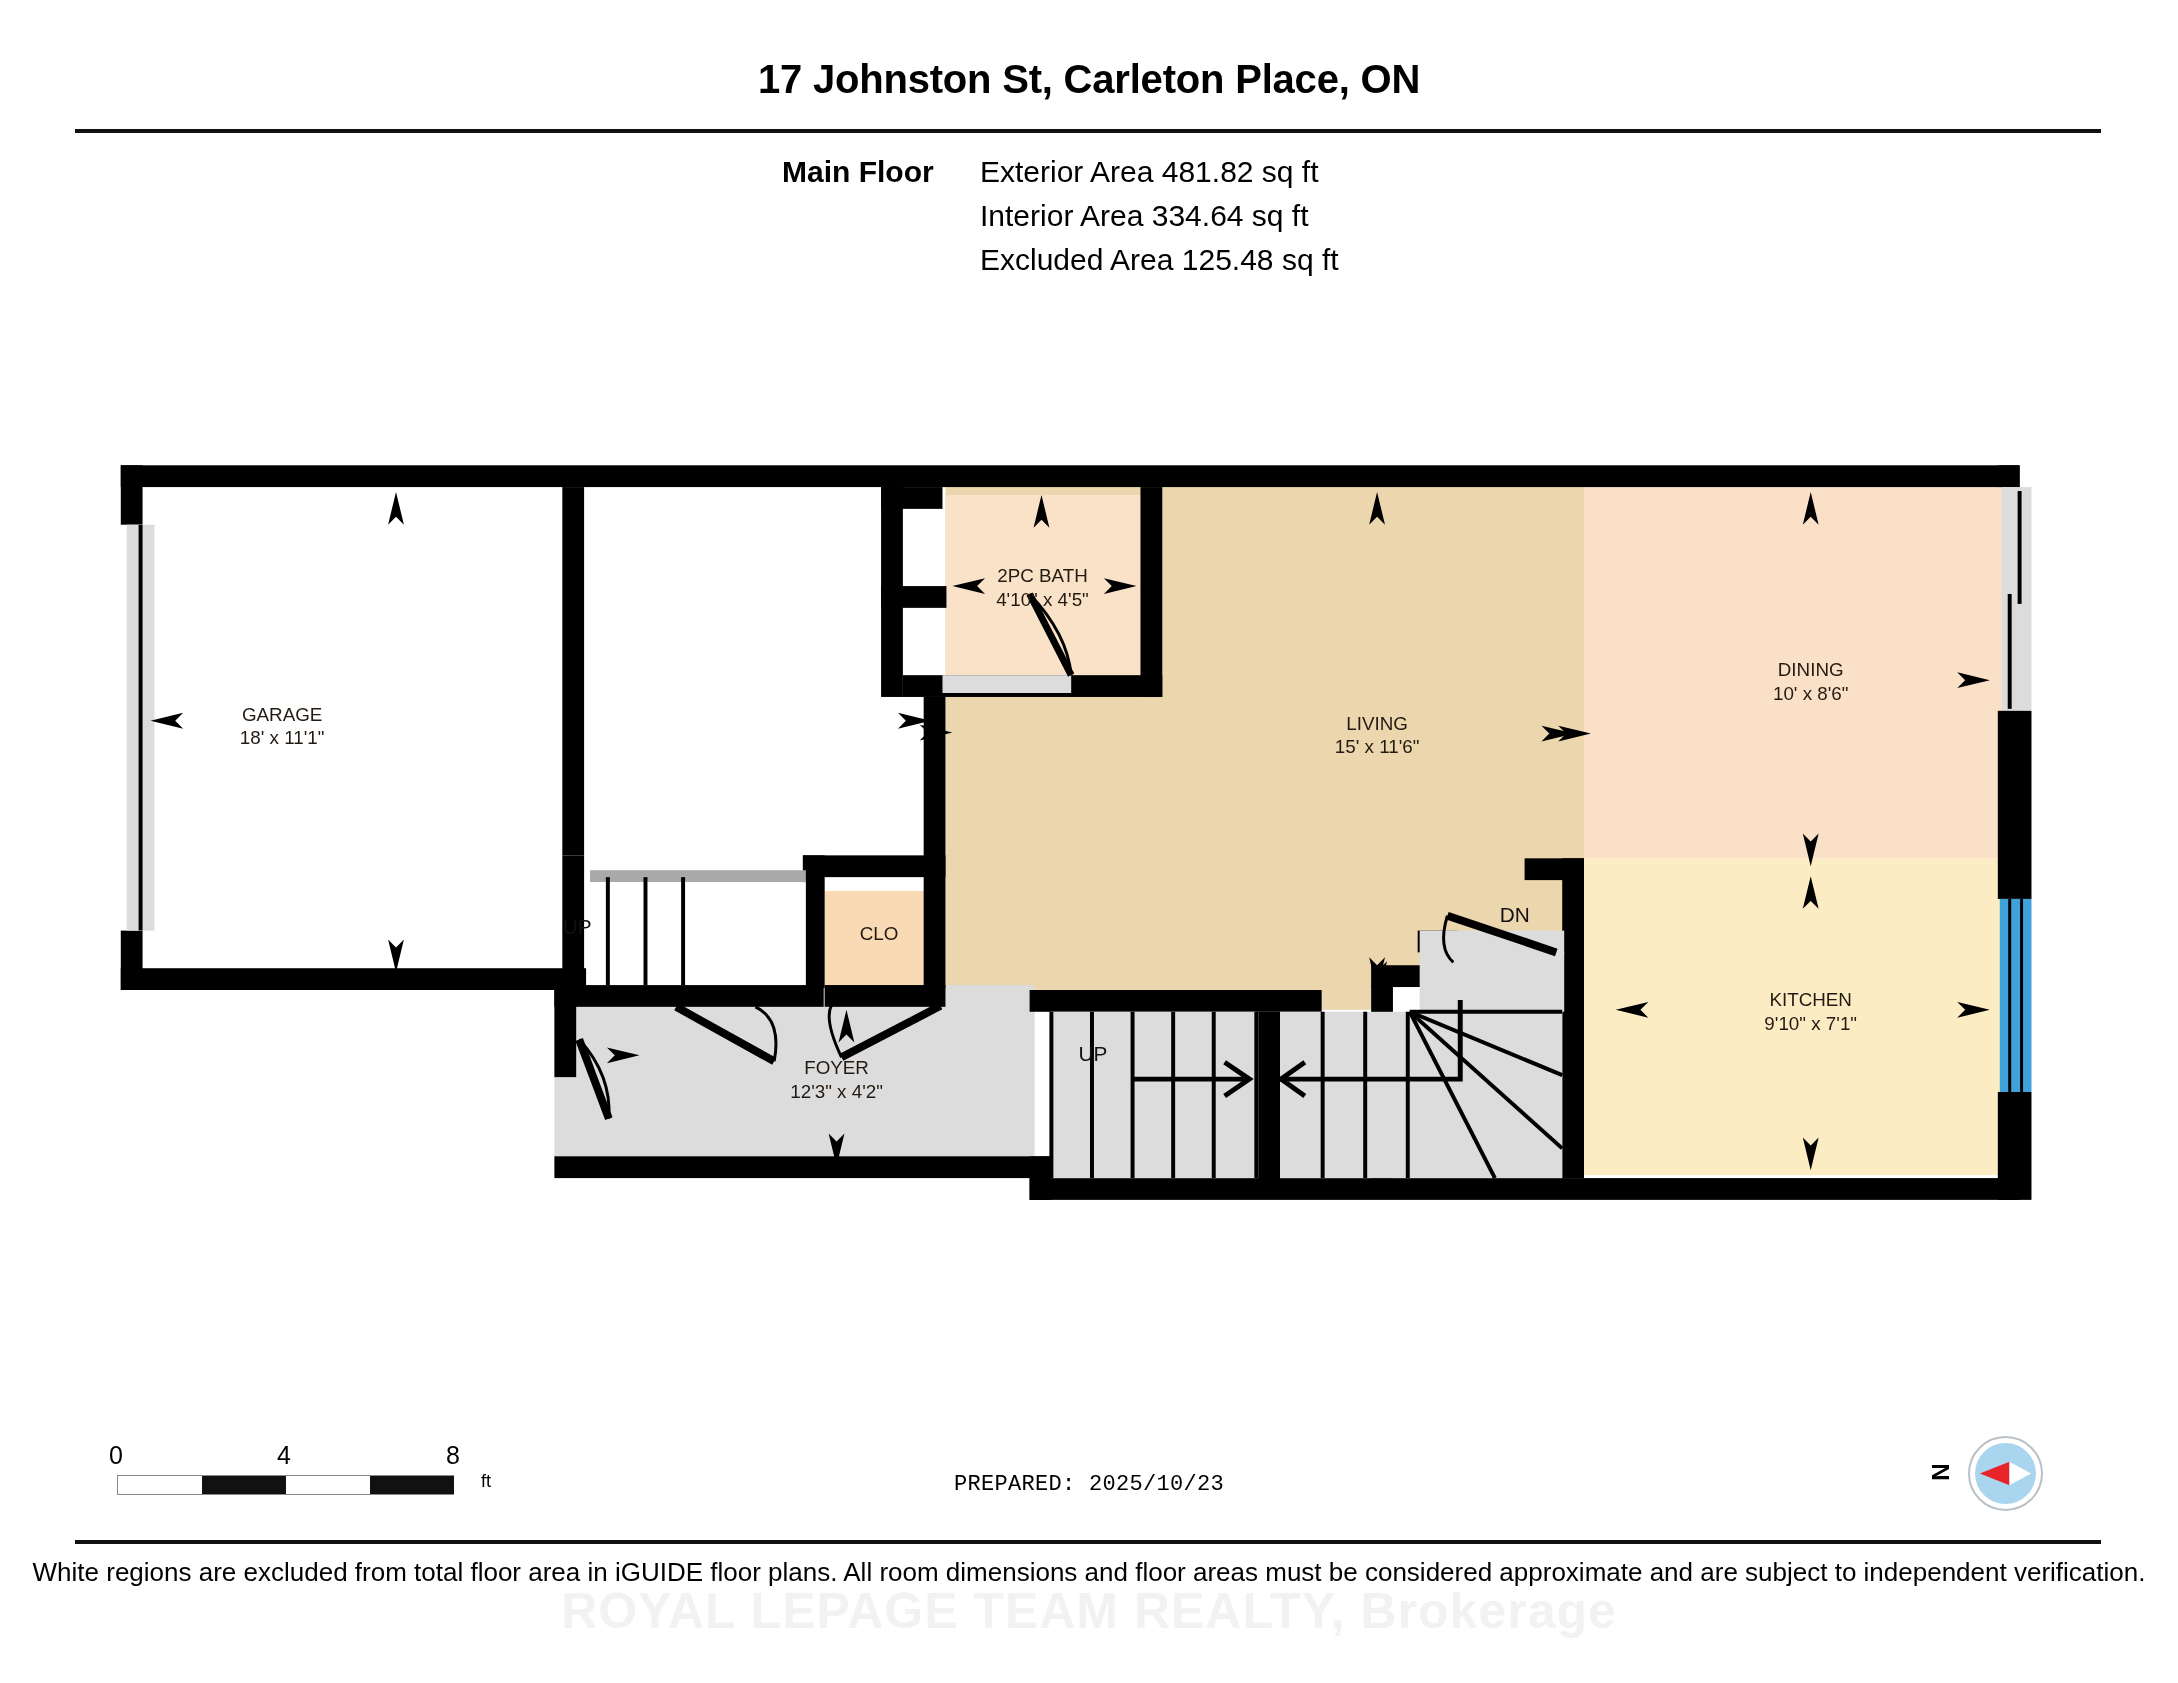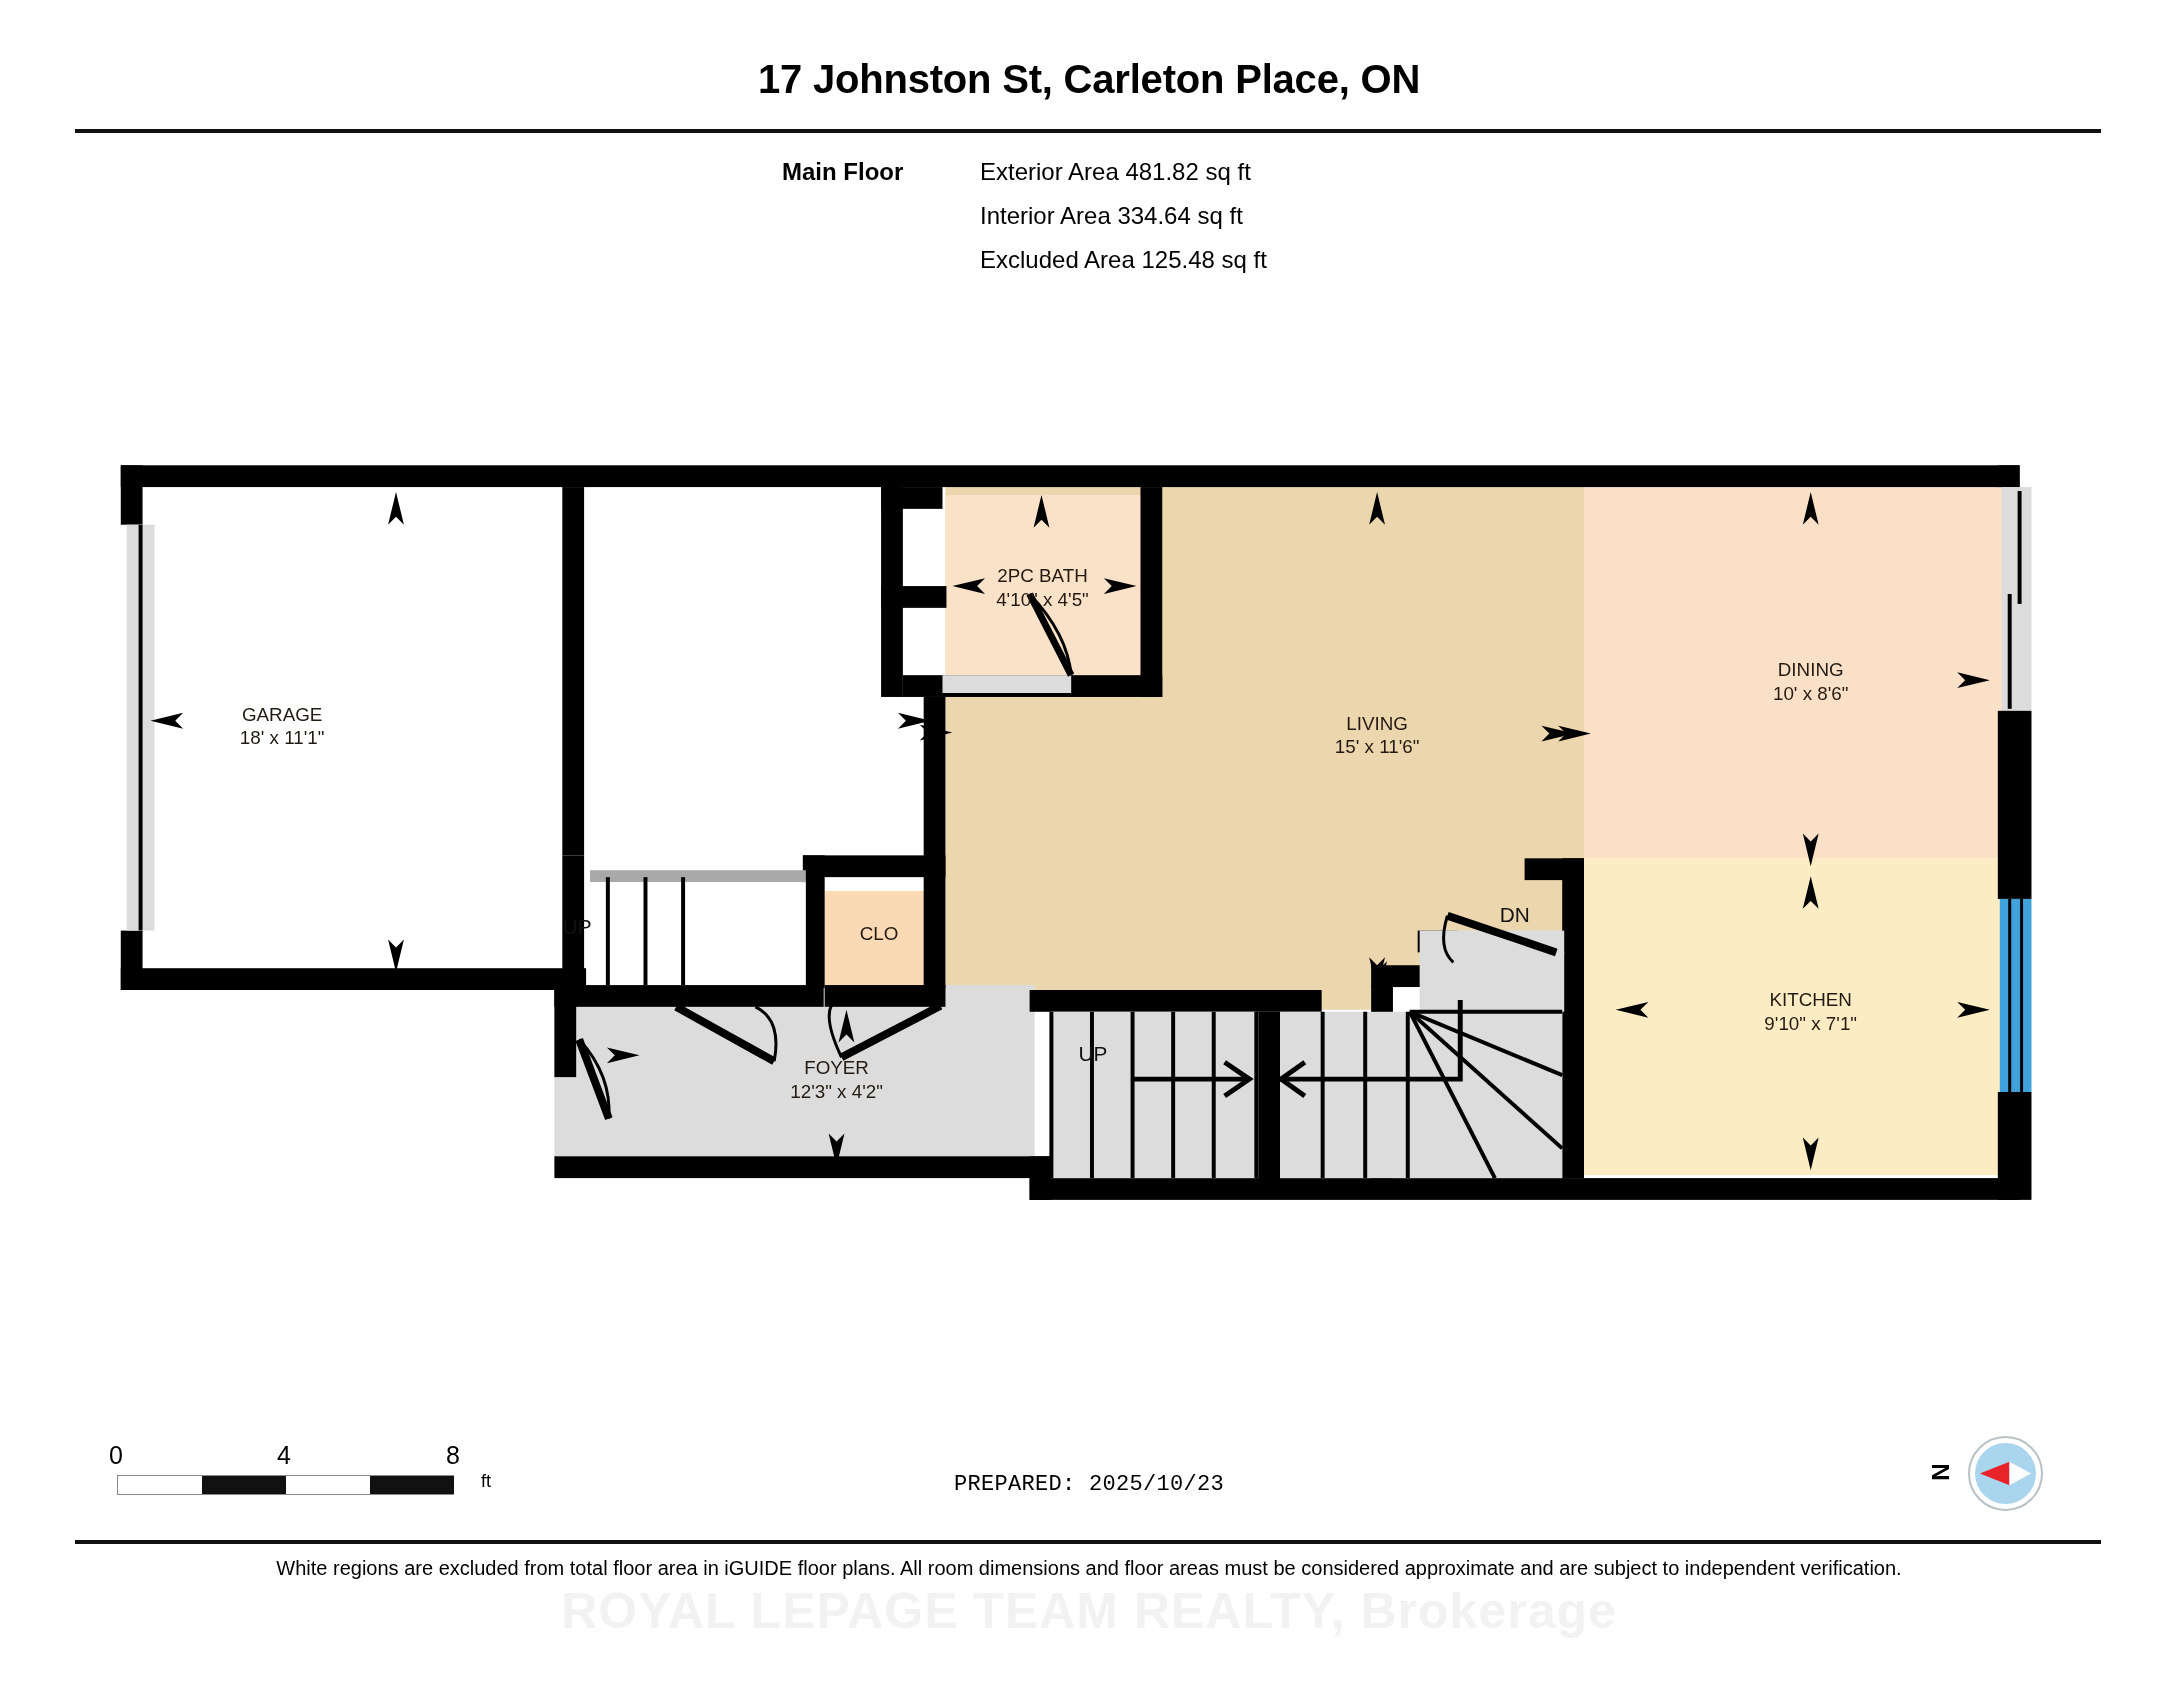--- a/index.html
+++ b/index.html
@@ -4,21 +4,21 @@
 <style>
   html,body{margin:0;padding:0;background:#ffffff;}
   body{width:2178px;height:1683px;position:relative;
        font-family:"Liberation Sans", sans-serif;color:#000;overflow:hidden;}
 
   
   #title{position:absolute;left:0;top:57px;width:2178px;text-align:center;
          font-size:40px;font-weight:bold;letter-spacing:-0.2px;}
   #rule-top{position:absolute;left:75px;top:129px;width:2026px;height:4px;background:#111;}
 
-  #areas{position:absolute;left:980px;top:150px;font-size:24px;line-height:44px;}
+  #areas{position:absolute;left:980px;top:150px;font-size:30px;line-height:44px;}
   #areas .lbl{position:absolute;left:-198px;top:0;font-weight:bold;white-space:nowrap;}
   #areas .ln{white-space:nowrap;}
 
   
   #plan{position:absolute;left:0;top:0;width:2178px;height:1683px;}
 
   
   #scalewrap{position:absolute;left:117px;top:1475px;}
   #scalebar{position:relative;width:337px;height:20px;border:1px solid #8a8a8a;
             box-sizing:border-box;background:#fff;}
@@ -31,21 +31,21 @@
 
   #compass{position:absolute;left:1968px;top:1436px;width:75px;height:75px;}
   #compass .ring{position:absolute;inset:0;border-radius:50%;border:2px solid #b9c0c6;
                  box-sizing:border-box;background:#fff;}
   #compass .disc{position:absolute;left:7px;top:7px;width:61px;height:61px;border-radius:50%;
                  background:#a9d5ef;}
   #compass .nlab{position:absolute;left:-36px;top:22px;font-size:24px;font-weight:bold;
                  transform:rotate(-90deg);transform-origin:center;}
 
   #rule-bot{position:absolute;left:75px;top:1540px;width:2026px;height:4px;background:#111;}
-  #disclaimer{position:absolute;left:0;top:1557px;width:2178px;text-align:center;font-size:20px;}
+  #disclaimer{position:absolute;left:0;top:1557px;width:2178px;text-align:center;font-size:26px;}
   #watermark{position:absolute;left:0;top:1582px;width:2178px;text-align:center;
              font-size:50px;font-weight:bold;color:#f2f2f2;letter-spacing:1px;
              white-space:nowrap;}
 
   
   .rmname{font-family:"Liberation Sans",sans-serif;font-size:19px;fill:#231a12;}
   .rmdim{font-family:"Liberation Sans",sans-serif;font-size:19px;fill:#231a12;}
   .smlab{font-family:"Liberation Sans",sans-serif;font-size:21px;fill:#111;}
 </style>
 </head>

